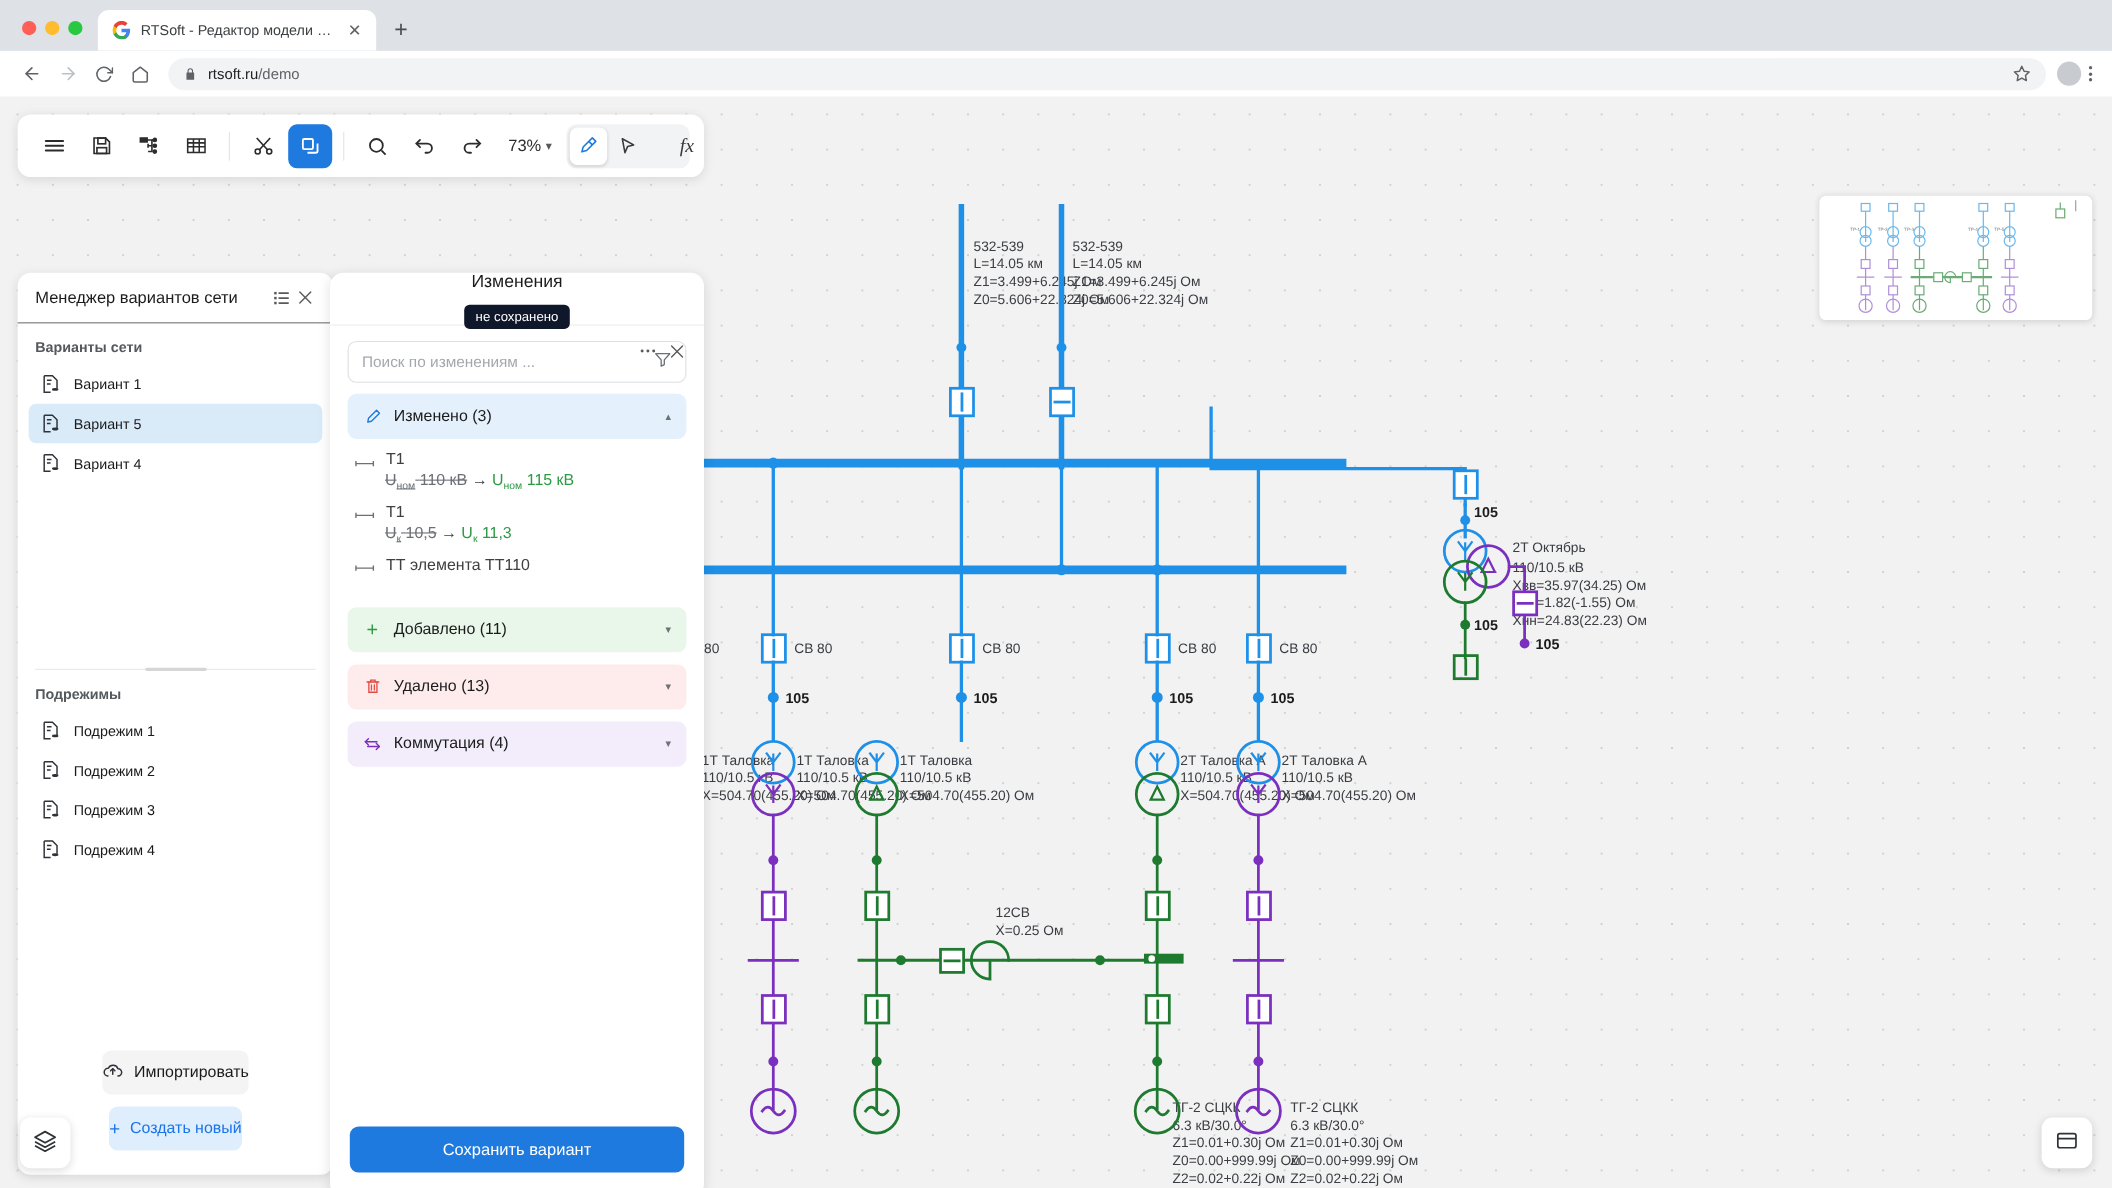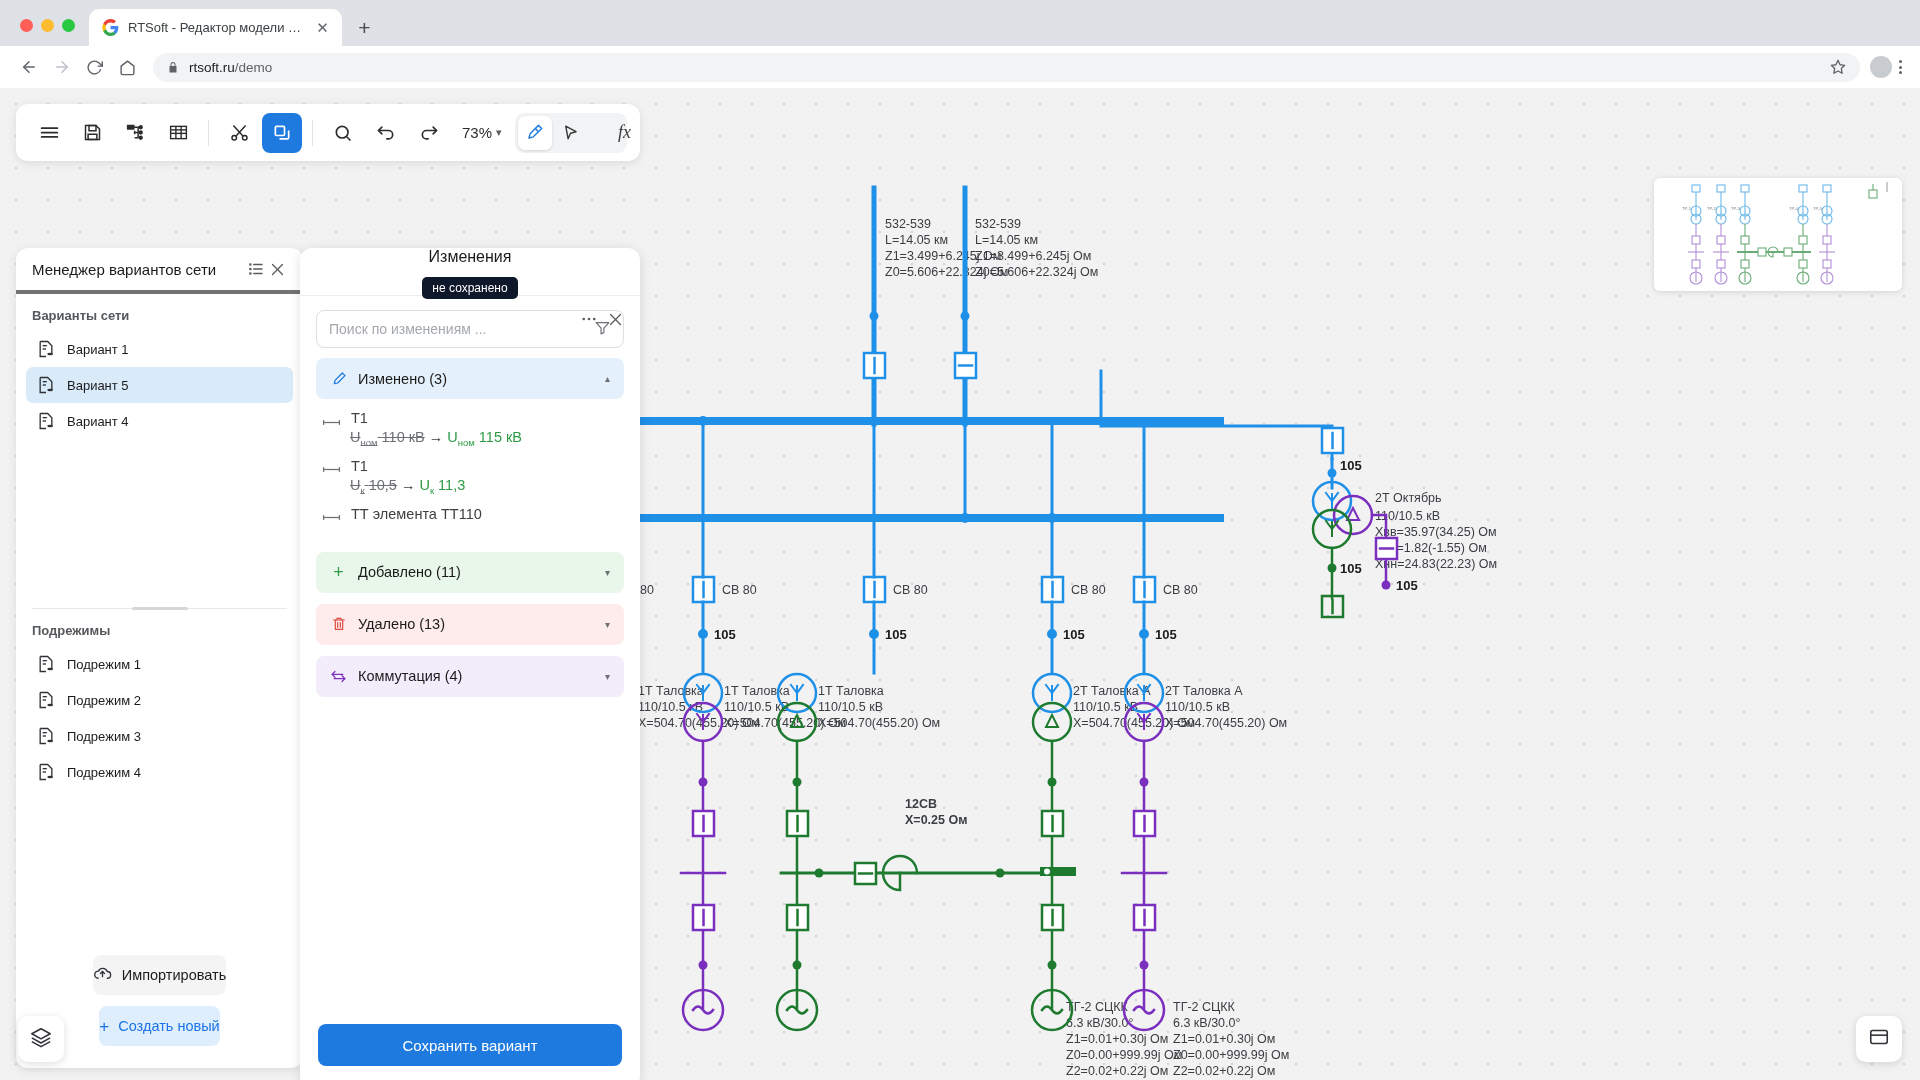--- a/index.html
+++ b/index.html
@@ -105,21 +105,21 @@
   .mode-btn.active { background: #fff; color: #1f7ae0; box-shadow: 0 1px 3px rgba(0,0,0,.12); }
 
   
   .panel-variants {
     position: absolute; left: 16px; top: 160px; width: 287px; height: 820px;
     background: #fff; border-radius: 12px; box-shadow: 0 2px 10px rgba(0,0,0,.10);
     display: flex; flex-direction: column; z-index: 25;
   }
   .pv-head {
     height: 46px; display: flex; align-items: center; padding: 0 16px; gap: 1px;
-    border-bottom: 4px solid #737373;
+    border-bottom: 1px solid #737373;
   }
   .pv-title { font-size: 15px; color: #1b1b1b; flex: 1; }
   .pv-ico { width: 20px; height: 20px; display: flex; align-items: center; justify-content: center; color: #5a5a5a; }
   .pv-section { padding: 14px 16px 4px 16px; font-weight: bold; }
   .pv-section-label { font-size: 13px; color: #55585c; }
   .pv-list { padding: 4px 10px; }
   .pv-item {
     height: 36px; display: flex; align-items: center; gap: 11px;
     padding: 0 10px; border-radius: 7px; font-size: 13px; color: #1b1b1b;
   }
@@ -496,21 +496,21 @@
   </div>
 
   <div class="dlabel" style="left:1375px; top:402px;">
     <div style="margin-bottom:2px;">2Т Октябрь</div>
     <div>110/10.5 кВ</div>
     <div>Xвв=35.97(34.25) Ом</div>
     <div>Xсн=1.82(-1.55) Ом</div>
     <div>Xнн=24.83(22.23) Ом</div>
   </div>
 
-  <div class="dlabel" style="left:905px; top:708px;font-weight:bold;">
+  <div class="dlabel" style="left:905px; top:734px;">
     <div>12СВ</div>
     <div>X=0.25 Ом</div>
   </div>
 
   <div class="dlabel" style="left:1066px; top:911px;">
     <div>ТГ-2 СЦКК</div>
     <div>6.3 кВ/30.0°</div>
     <div>Z1=0.01+0.30j Ом</div>
     <div>Z0=0.00+999.99j Ом</div>
     <div>Z2=0.02+0.22j Ом</div>

